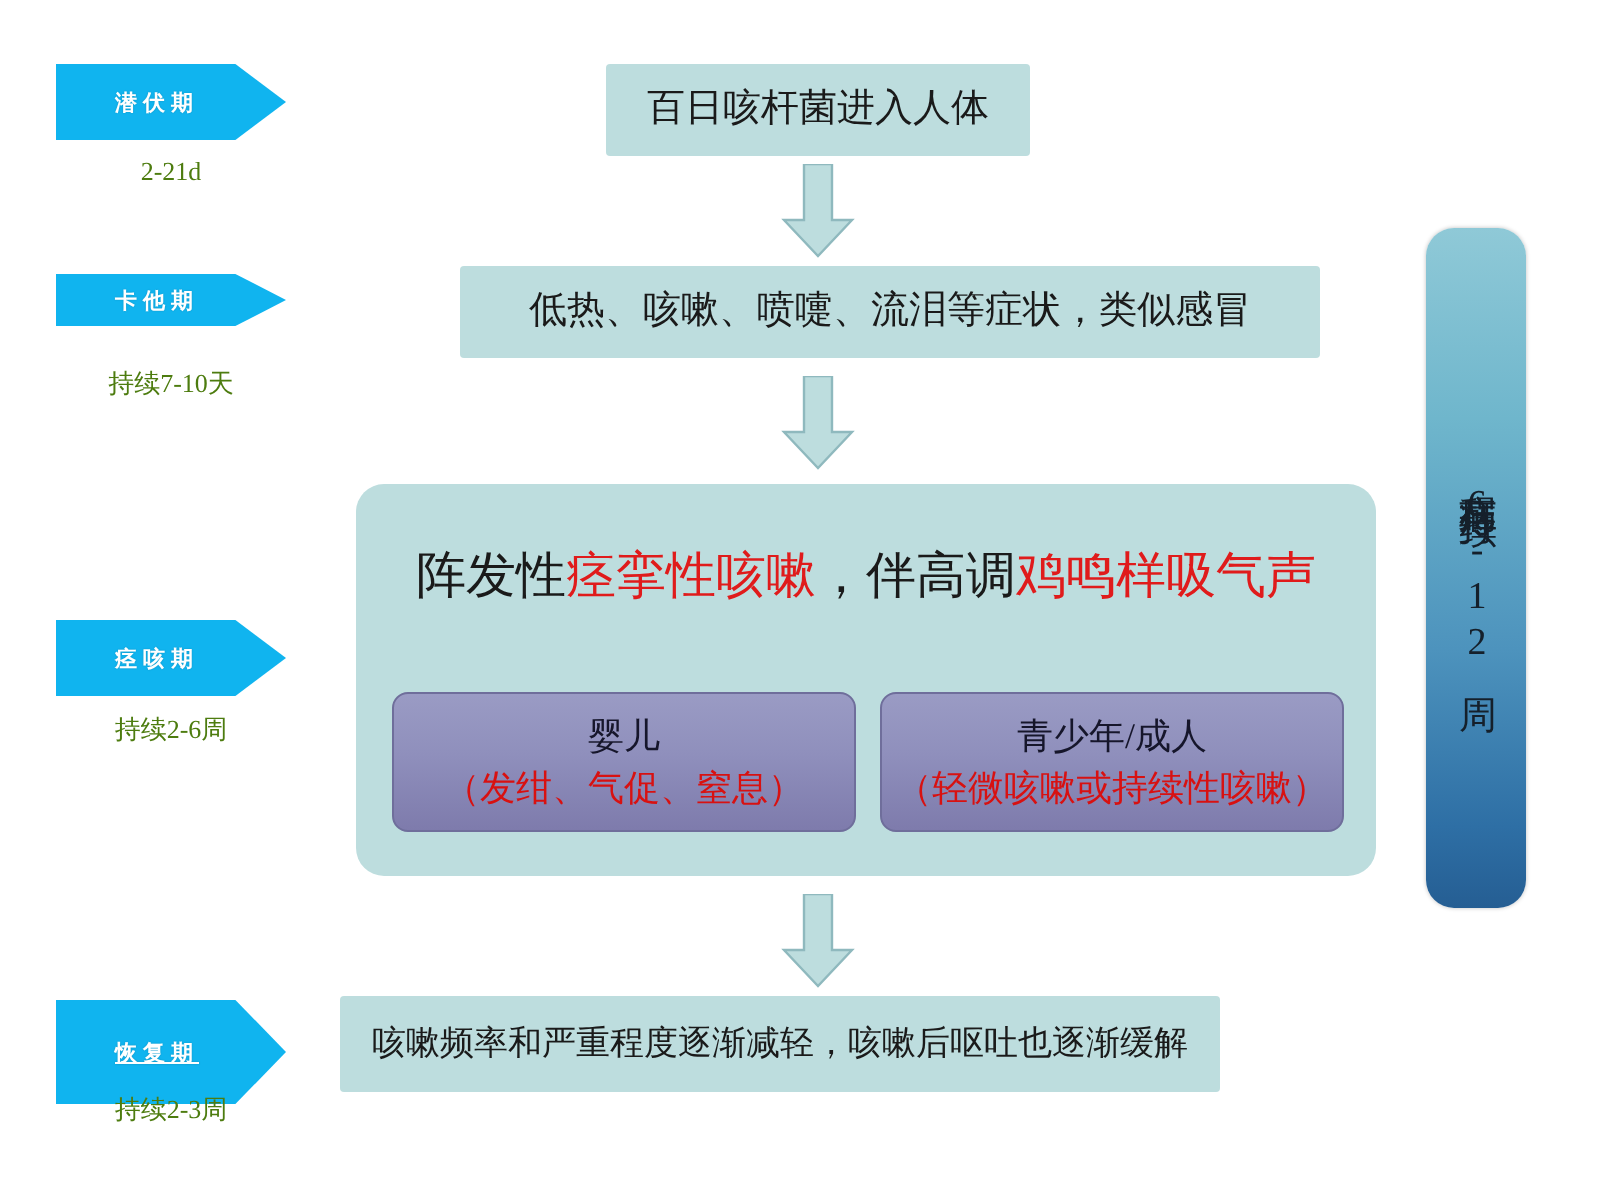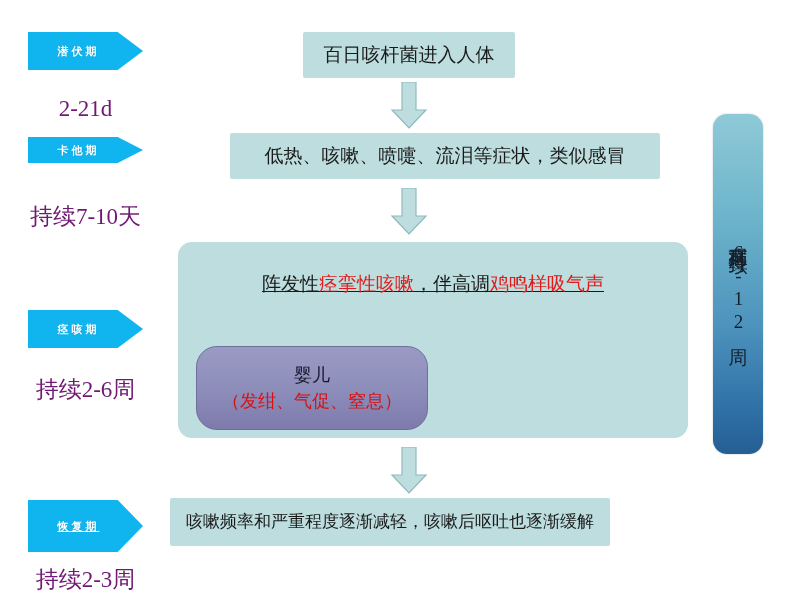--- a/index.html
+++ b/index.html
@@ -33,26 +33,25 @@
     align-items: center;
     justify-content: center;
     padding-right: 14px;
     box-sizing: border-box;
     -webkit-clip-path: polygon(0 0, 78% 0, 100% 50%, 78% 100%, 0 100%);
     clip-path: polygon(0 0, 78% 0, 100% 50%, 78% 100%, 0 100%);
     text-shadow: 0 0 1px rgba(0,0,0,0.18);
   }
   .stage-duration {
     position: absolute;
-    color: #701a75;
-    font-family: "Liberation Serif", "DejaVu Serif", serif;
-    font-size: 23px;
+    color: #4d7c0f;
+    font-family: "Liberation Serif", "DejaVu Serif", serif;
+    font-size: 13px;
     text-align: center;
     white-space: nowrap;
-    margin-top: 18px;
   }
 
   
   .teal-box {
     position: absolute;
     background: #BDDDDE;
     border-radius: 2px;
     color: #1a1a1a;
     font-family: "Liberation Serif", "DejaVu Serif", serif;
     display: flex;
@@ -70,24 +69,23 @@
     border-radius: 14px;
     box-sizing: border-box;
   }
   #spasm-headline {
     position: absolute;
     left: 0;
     right: 0;
     top: 28px;
     text-align: center;
     font-family: "Liberation Serif", "DejaVu Serif", serif;
-    font-size: 19px;
+    font-size: 25px;
     line-height: 1.5;
     color: #1a1a1a;
-    text-decoration: underline;
   }
   .red {
     color: #E01B1B;
   }
   .subbox {
     position: absolute;
     border-radius: 8px;
     background: linear-gradient(to bottom, #9A9BC4 0%, #8F8FBC 45%, #7E7BAC 100%);
     border: 1px solid #6F6E9B;
     box-sizing: border-box;
@@ -184,25 +182,29 @@
   </div>
 
   <div id="spasm-panel" style="left:178px; top:242px; width:510px; height:196px;">
 
     <div id="spasm-headline">
       <div>
         <span>阵发性</span><span class="red">痉挛性咳嗽</span><span>，伴高调</span><span class="red">鸡鸣样吸气声</span>
       </div>
     </div>
 
-    <div class="subbox" style="left:18px; top:104px; width:232px; height:84px;border-radius:21px;">
+    <div class="subbox" style="left:18px; top:104px; width:232px; height:70px;">
       <div class="title">婴儿</div>
       <div class="detail">（发绀、气促、窒息）</div>
     </div>
 
+    <div class="subbox" style="left:262px; top:104px; width:232px; height:70px;">
+      <div class="title">青少年/成人</div>
+      <div class="detail">（轻微咳嗽或持续性咳嗽）</div>
+    </div>
   </div>
 
   <div class="down-arrow" style="left:390px; top:447px;">
     <svg width="38" height="48" viewBox="0 0 38 48">
       <polygon points="12,0 26,0 26,28 36,28 19,46 2,28 12,28" fill="#BDDDDE" stroke="#8FB9BE" stroke-width="1.2"></polygon>
     </svg>
   </div>
 
   <div class="teal-box" style="left:170px; top:498px; width:440px; height:48px; font-size:17px;">
     <span>咳嗽频率和严重程度逐渐减轻，咳嗽后呕吐也逐渐缓解</span>

